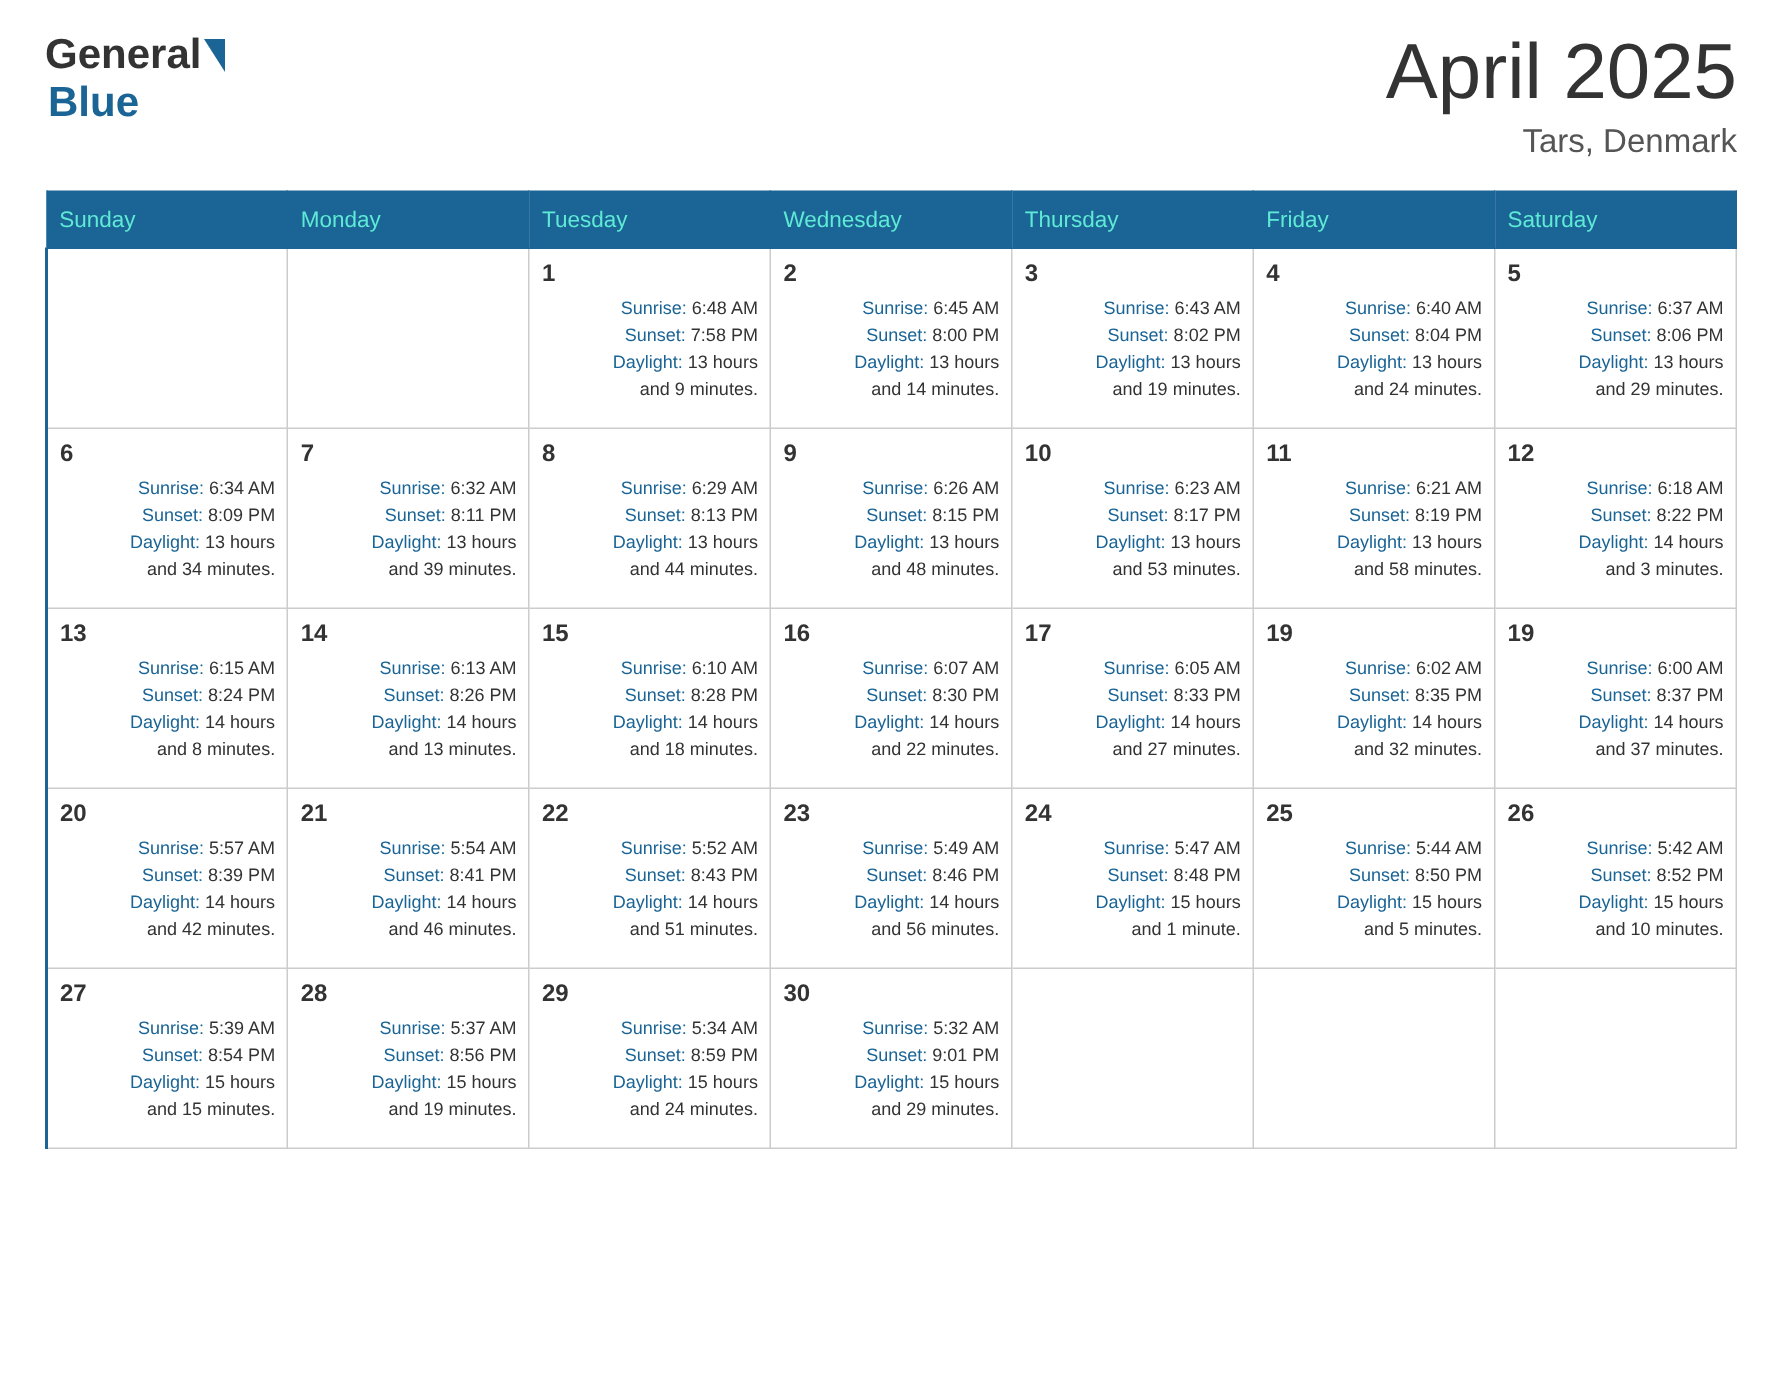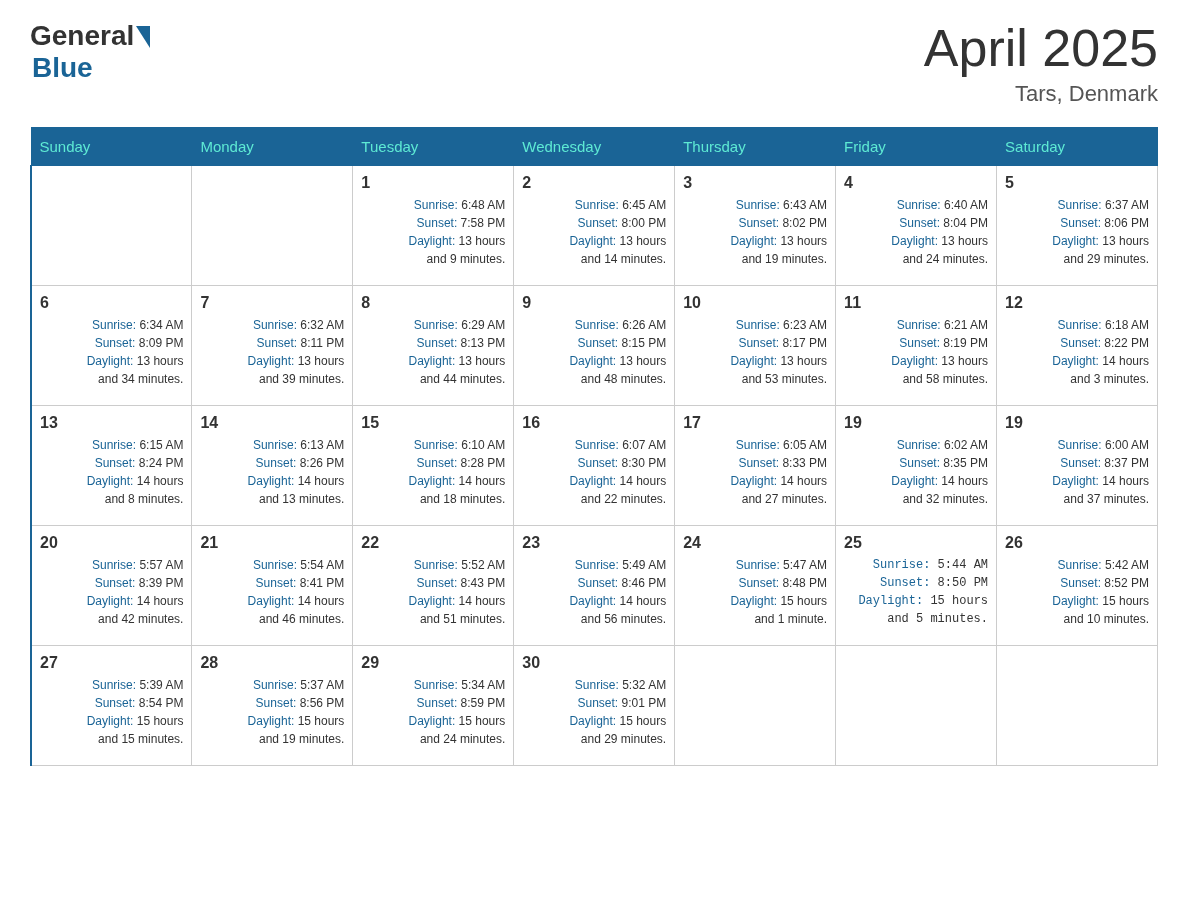--- a/index.html
+++ b/index.html
@@ -330,21 +330,21 @@
         <td>
           <div class="day-number">24</div>
           <div class="day-info" style="white-space: pre-line;"><span class="label" style="color: rgb(26, 100, 150);">Sunrise:</span> 5:47 AM
 <span class="label" style="color: rgb(26, 100, 150);">Sunset:</span> 8:48 PM
 <span class="label" style="color: rgb(26, 100, 150);">Daylight:</span> 15 hours
 and 1 minute.
 </div>
         </td>
         <td>
           <div class="day-number">25</div>
-          <div class="day-info" style="white-space: pre-line; font-family: Liberation Mono, monospace;"><span class="label" style="color: rgb(26, 100, 150);">Sunrise:</span> 5:44 AM
+          <div class="day-info" style="white-space: pre-line;"><span class="label" style="color: rgb(26, 100, 150);">Sunrise:</span> 5:44 AM
 <span class="label" style="color: rgb(26, 100, 150);">Sunset:</span> 8:50 PM
 <span class="label" style="color: rgb(26, 100, 150);">Daylight:</span> 15 hours
 and 5 minutes.
 </div>
         </td>
         <td>
           <div class="day-number">26</div>
           <div class="day-info" style="white-space: pre-line;"><span class="label" style="color: rgb(26, 100, 150);">Sunrise:</span> 5:42 AM
 <span class="label" style="color: rgb(26, 100, 150);">Sunset:</span> 8:52 PM
 <span class="label" style="color: rgb(26, 100, 150);">Daylight:</span> 15 hours

